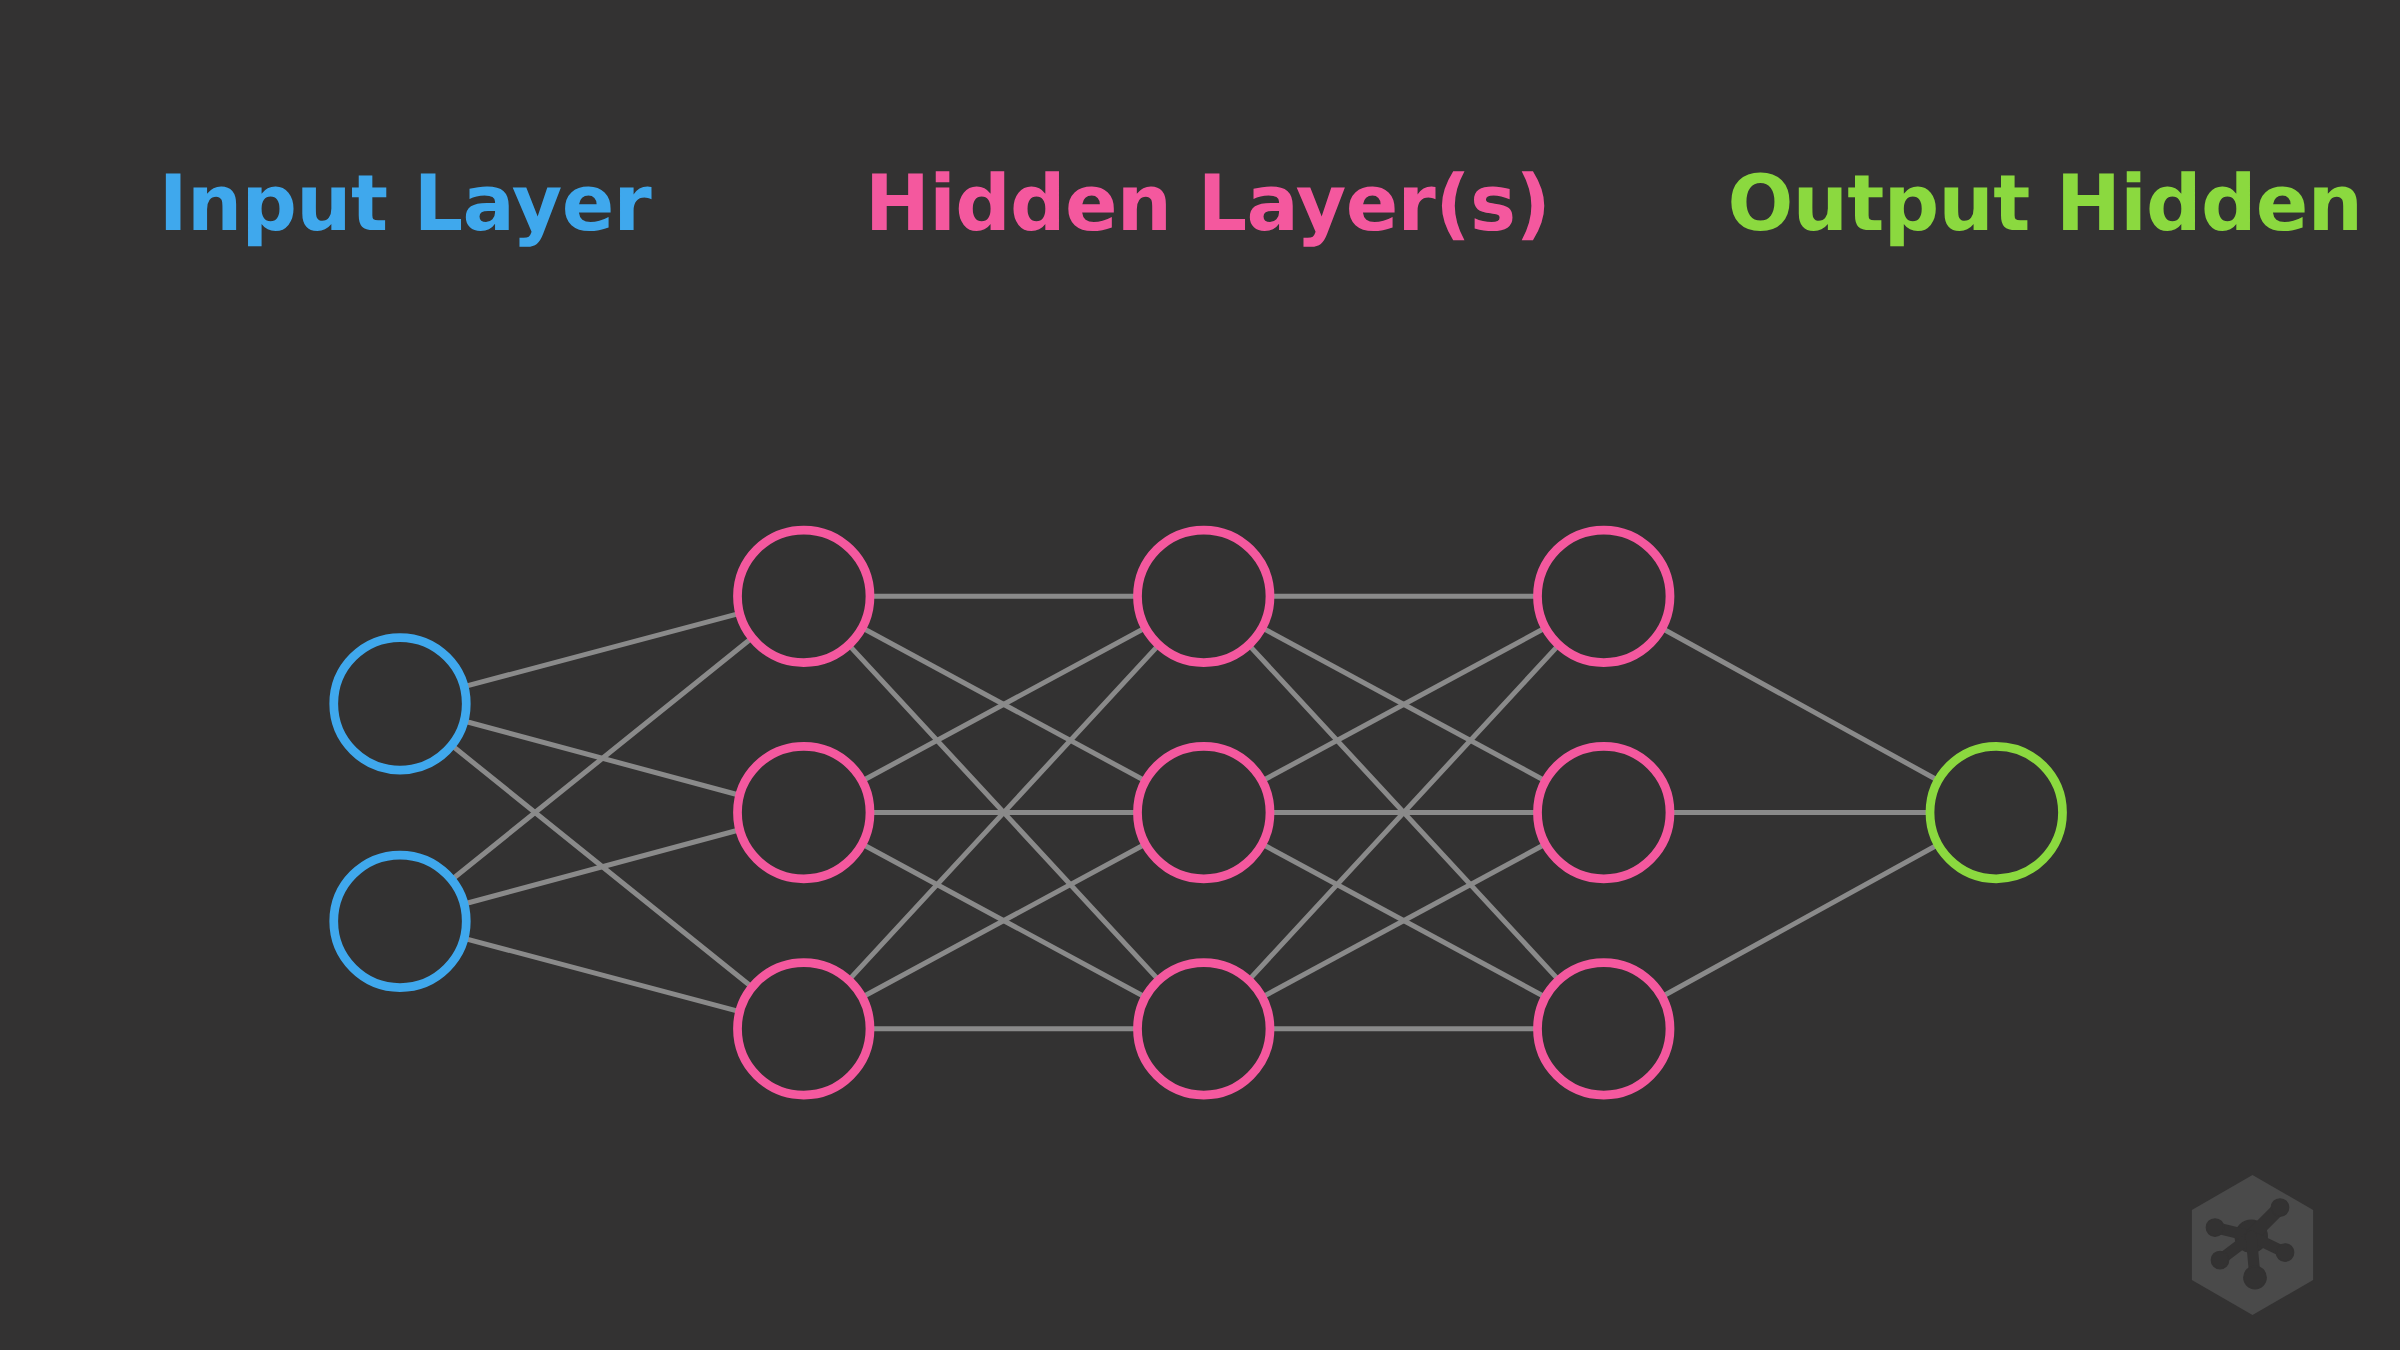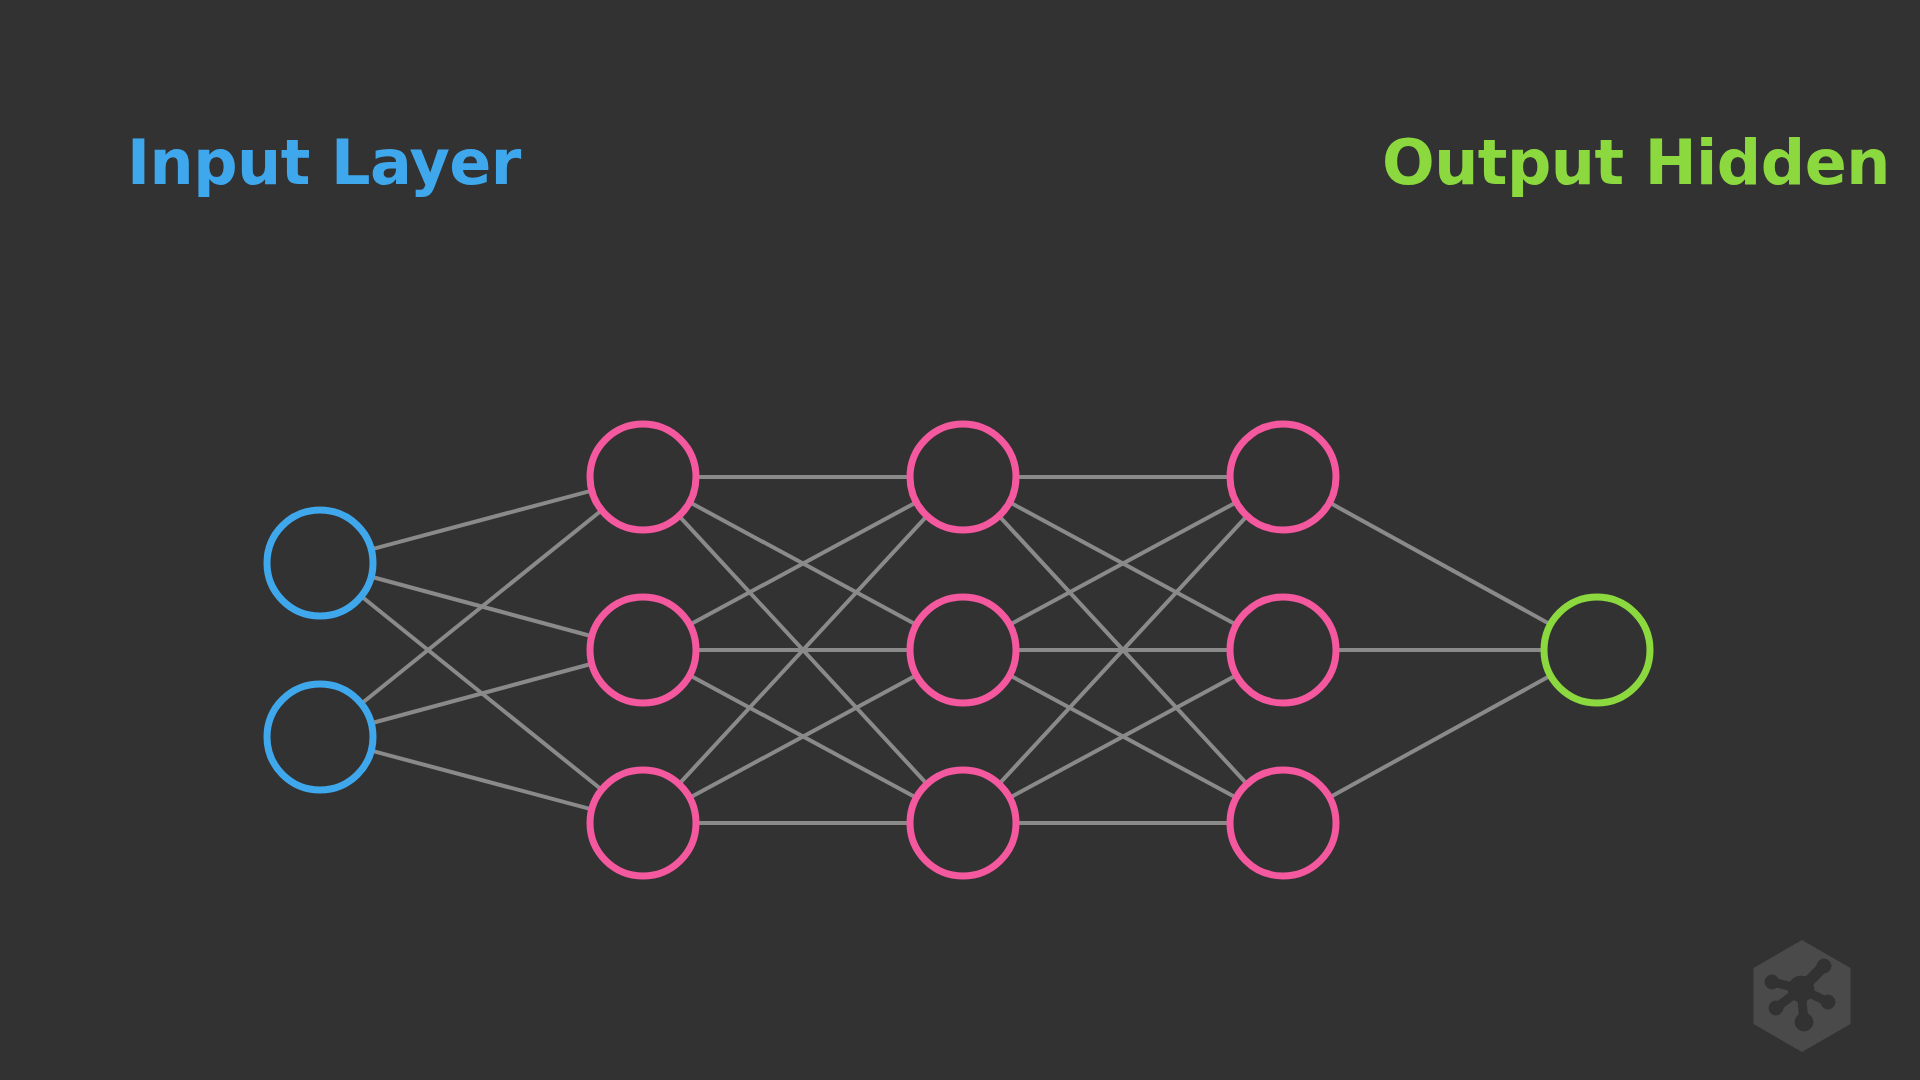--- a/index.html
+++ b/index.html
@@ -103,16 +103,17 @@
           <line x1="1801" y1="989" x2="1828" y2="1002" stroke-width="9"></line>
           <circle cx="1828" cy="1002" r="7"></circle>
           <line x1="1801" y1="989" x2="1804" y2="1022" stroke-width="9"></line>
           <circle cx="1804" cy="1022" r="9"></circle>
         </g>
       </g>
   </svg>
 
   <div class="layer-label" id="label-input" style="color: rgb(63, 168, 237); left: 127px; top: 132px;">Input Layer</div>
 
+  <div class="layer-label" id="label-hidden" style="color: rgb(244, 88, 158); left: 692px; top: 132px;">Hidden Layer(s)</div>
 
   <div class="layer-label" id="label-output" style="color: rgb(139, 217, 63); left: 1382px; top: 132px;">Output Hidden</div>
 
 </div>
 
 </body></html>

